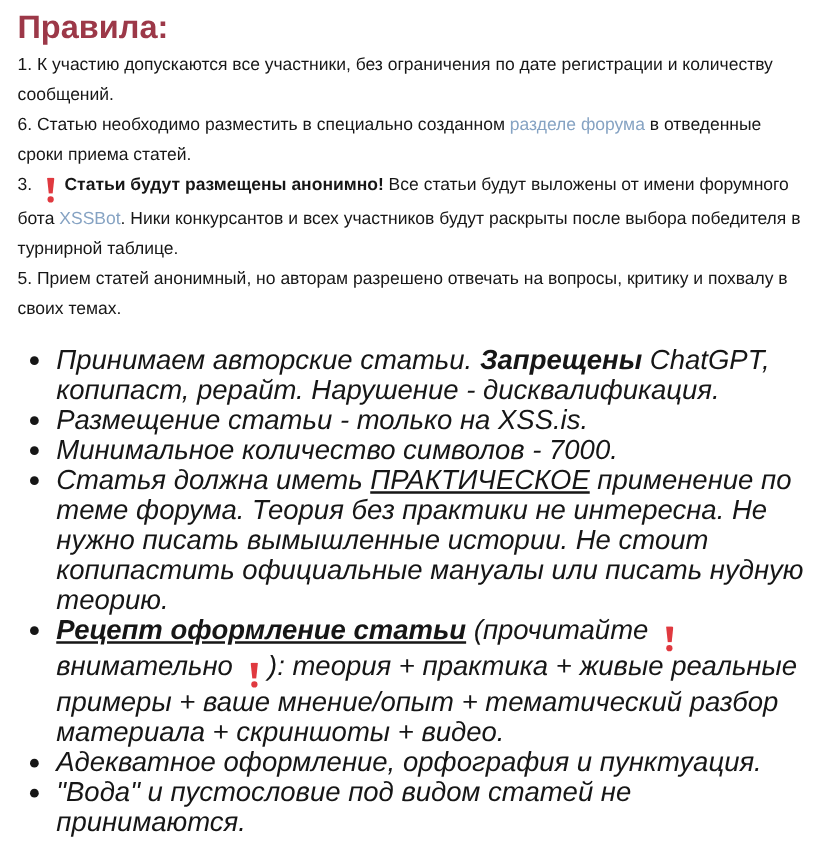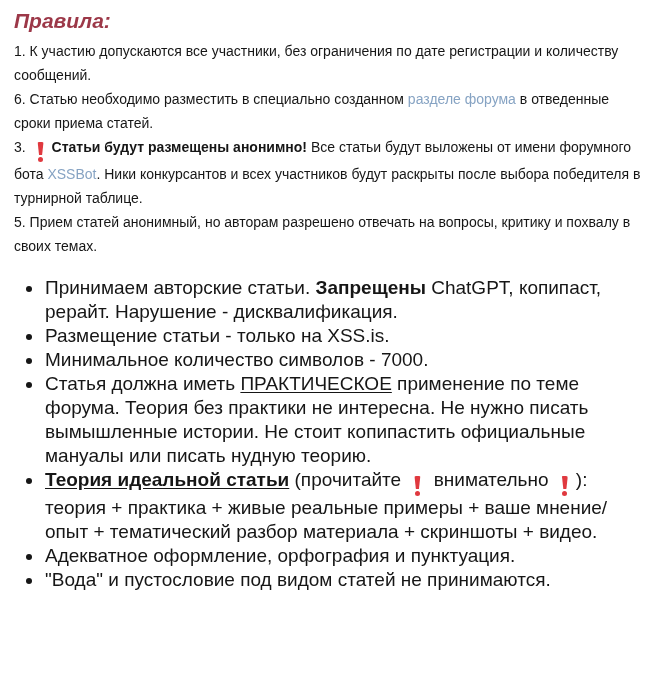--- a/index.html
+++ b/index.html
@@ -20,43 +20,43 @@
     height: 677px;
     overflow: hidden;
     font-family: "Liberation Sans", "DejaVu Sans", sans-serif;
     color: var(--text);
   }
   main.post-content {
     padding: 8px 22px 0 14px;
   }
   h2.section-heading {
     margin: 0 0 5px 0;
-    font-size: 21px;
+    font-size: 26px;
     line-height: 26px;
     font-weight: 700;
     color: var(--heading);
-    font-style: italic;
   }
   h2.section-heading.requirements {
     margin-top: 47px;
     margin-bottom: 10px;
   }
   p.rule-item {
     margin: 0;
     font-size: 14px;
     line-height: 24px;
   }
   ul.req-list {
     margin: 18px 0 0 0;
     padding: 0 0 0 30px;
   }
   li.req-item {
-    font-size: 19px;
+    font-size: 22px;
     line-height: 24px;
     padding-left: 1px;
+    font-style: italic;
   }
   .seg, .seg-bold, .seg-underline, .seg-bold-underline { white-space: pre-wrap; }
   .seg-bold { font-weight: 700; }
   .seg-underline { text-decoration: underline; text-underline-offset: 2px; }
   .seg-bold-underline { font-weight: 700; text-decoration: underline; text-underline-offset: 2px; }
   a.post-link {
     color: var(--link);
     text-decoration: none;
     cursor: pointer;
     margin-top: 48px;
@@ -101,21 +101,21 @@
           <i class="excl-dot"></i>
         </span><span class="seg-bold">Статьи будут размещены анонимно!</span><span class="seg"> Все статьи будут выложены от имени форумного бота </span><a class="post-link" href="#">XSSBot</a><span class="seg">. Ники конкурсантов и всех участников будут раскрыты после выбора победителя в турнирной таблице.</span></p>
       <p class="rule-item"><span class="seg">5. Прием статей анонимный, но авторам разрешено отвечать на вопросы, критику и похвалу в своих темах.</span></p>
     </div>
 
   <ul class="req-list" id="requirements-list">
       <li class="req-item"><span class="seg">Принимаем авторские статьи. </span><span class="seg-bold">Запрещены</span><span class="seg"> ChatGPT, копипаст, рерайт. Нарушение - дисквалификация.</span></li>
       <li class="req-item"><span class="seg">Размещение статьи - только на XSS.is.</span></li>
       <li class="req-item"><span class="seg">Минимальное количество символов - 7000.</span></li>
       <li class="req-item"><span class="seg">Статья должна иметь </span><span class="seg-underline">ПРАКТИЧЕСКОЕ</span><span class="seg"> применение по теме форума. Теория без практики не интересна. Не нужно писать вымышленные истории. Не стоит копипастить официальные мануалы или писать нудную теорию.</span></li>
-      <li class="req-item"><span class="seg-bold-underline">Теория идеальной статьи</span><span class="seg"> (прочитайте </span><span class="excl-icon">
+      <li class="req-item"><span class="seg-bold-underline">Рецепт оформление статьи</span><span class="seg"> (прочитайте </span><span class="excl-icon">
           <i class="excl-bar"></i>
           <i class="excl-dot"></i>
         </span><span class="seg"> внимательно </span><span class="excl-icon">
           <i class="excl-bar"></i>
           <i class="excl-dot"></i>
         </span><span class="seg">): теория + практика + живые реальные примеры + ваше мнение/опыт + тематический разбор материала + скриншоты + видео.</span></li>
       <li class="req-item"><span class="seg">Адекватное оформление, орфография и пунктуация.</span></li>
       <li class="req-item"><span class="seg">"Вода" и пустословие под видом статей не принимаются.</span></li>
     </ul>
 </main>

